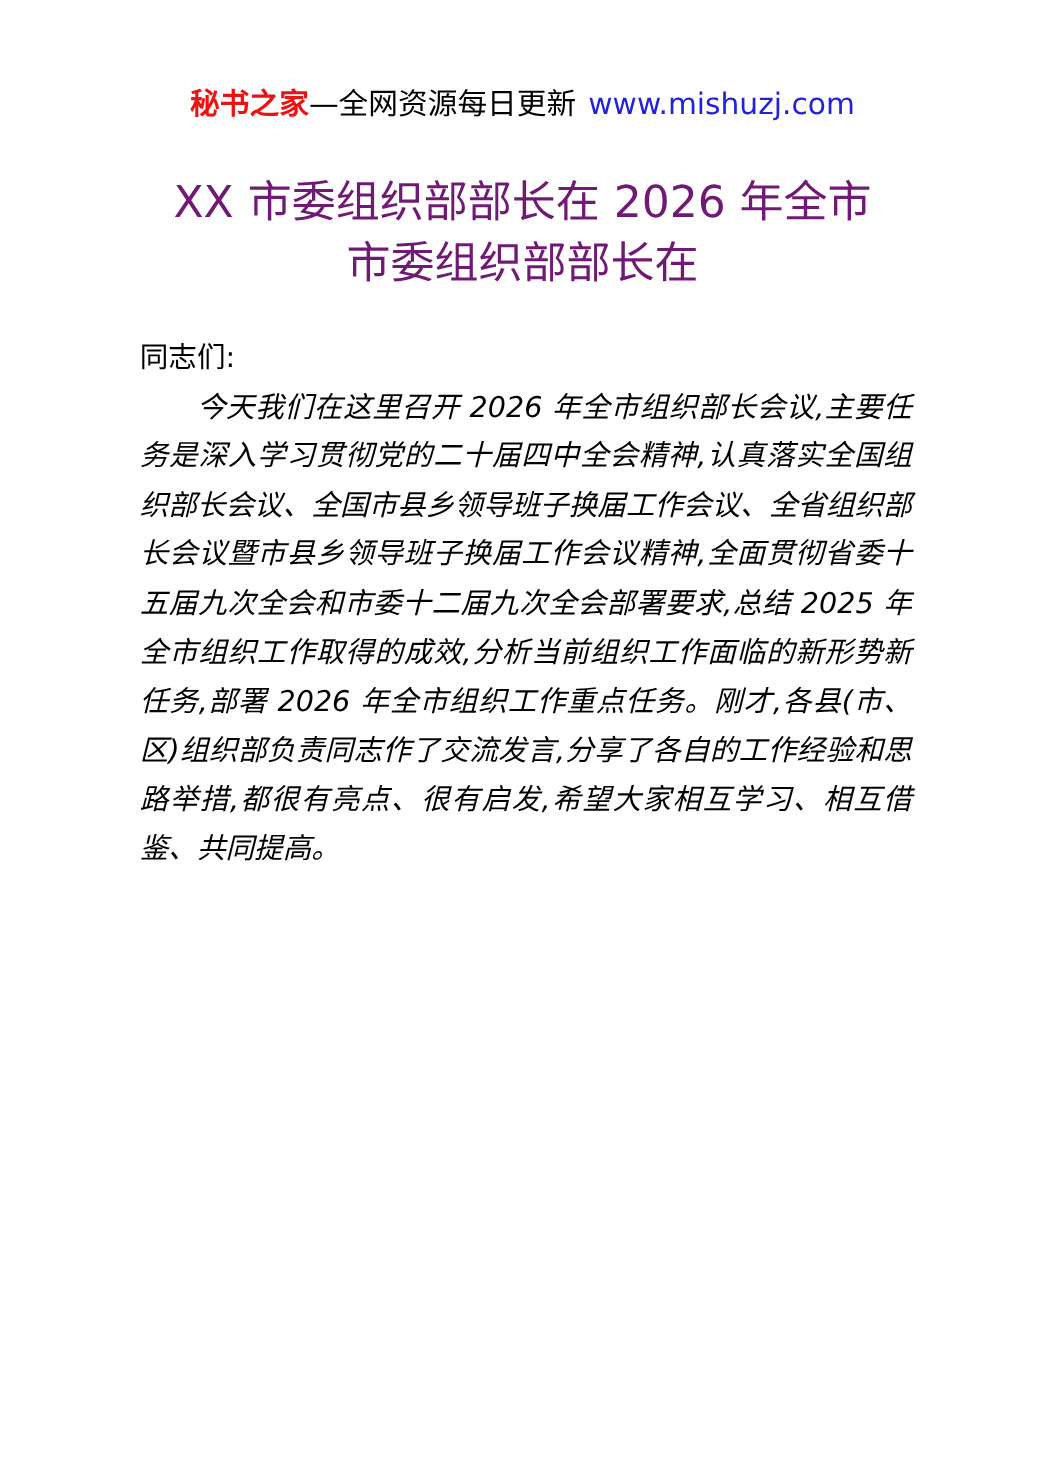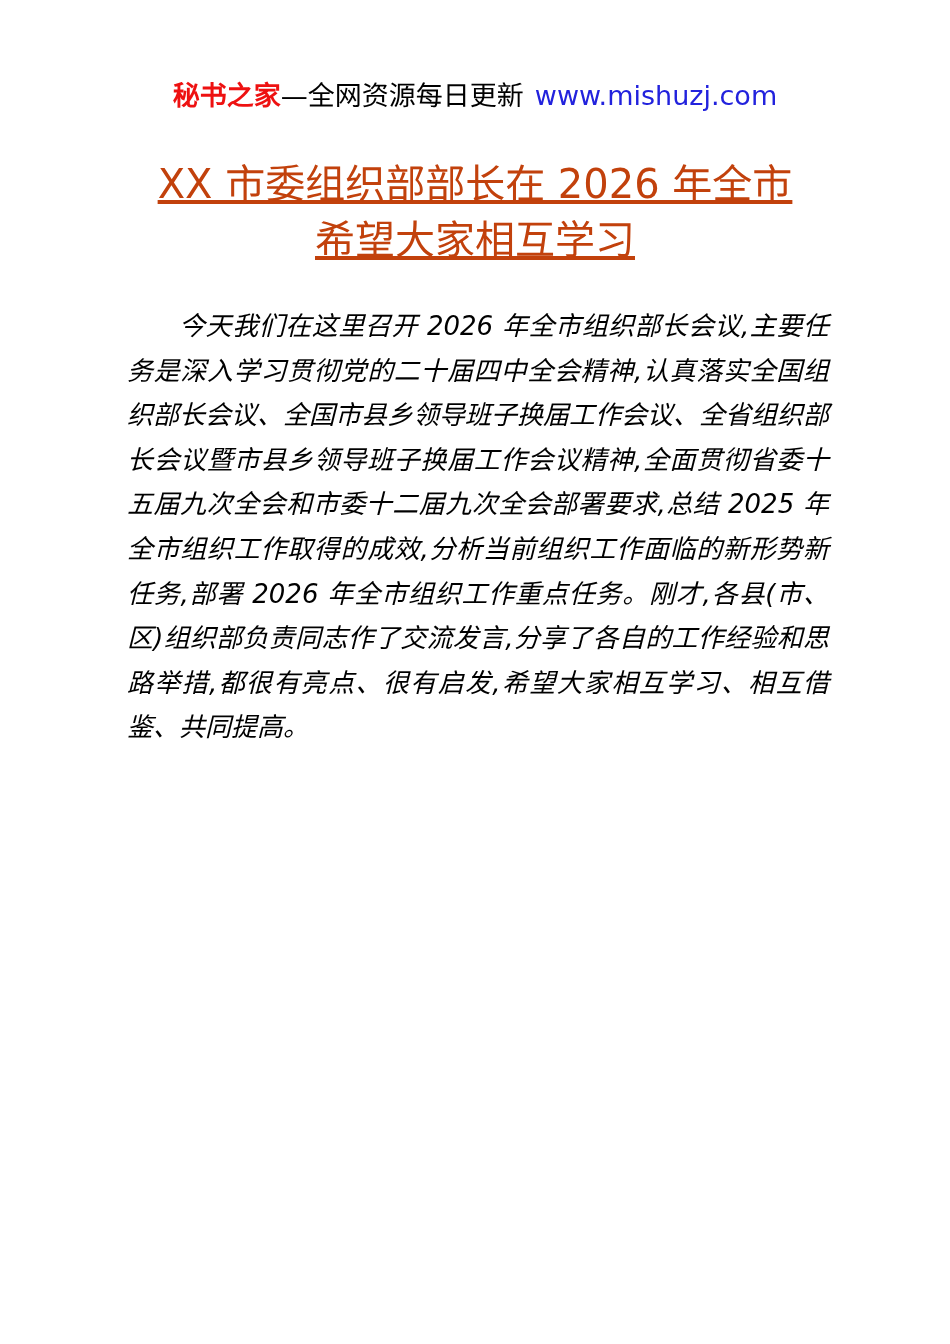--- a/index.html
+++ b/index.html
@@ -37,22 +37,21 @@
     margin-left: 11px;
     font-weight: normal;
   }
   .doc-title {
     margin: 42px auto 0 auto;
     width: 760px;
     text-align: center;
     font-size: 40px;
     line-height: 56px;
     font-weight: normal;
-    color: #c2410c;
-    text-decoration: underline;
+    color: #701a75;
   }
   .title-line {
     display: block;
   }
   .doc-body {
     width: 702px;
     margin: 36px 0 0 127px;
     font-size: 26px;
     line-height: 44.6px;
     text-align: justify;
@@ -73,20 +72,21 @@
 <body>
 
 <div class="page">
 
   <div class="site-header">
     <span class="site-name">秘书之家</span><span class="site-sep">—</span><span class="site-tagline">全网资源每日更新</span><span class="site-url">www.mishuzj.com</span>
   </div>
 
   <h1 class="doc-title">
     <span class="title-line">XX 市委组织部部长在 2026 年全市</span>
-    <span class="title-line">希望大家相互学习</span>
+    <span class="title-line">市委组织部部长在</span>
   </h1>
 
   <div class="doc-body">
+    <p>同志们:</p>
     <p class="para">今天我们在这里召开 2026 年全市组织部长会议,主要任务是深入学习贯彻党的二十届四中全会精神,认真落实全国组织部长会议、全国市县乡领导班子换届工作会议、全省组织部长会议暨市县乡领导班子换届工作会议精神,全面贯彻省委十五届九次全会和市委十二届九次全会部署要求,总结 2025 年全市组织工作取得的成效,分析当前组织工作面临的新形势新任务,部署 2026 年全市组织工作重点任务。刚才,各县(市、区)组织部负责同志作了交流发言,分享了各自的工作经验和思路举措,都很有亮点、很有启发,希望大家相互学习、相互借鉴、共同提高。</p>
   </div>
 
 </div>
 
 </body></html>

